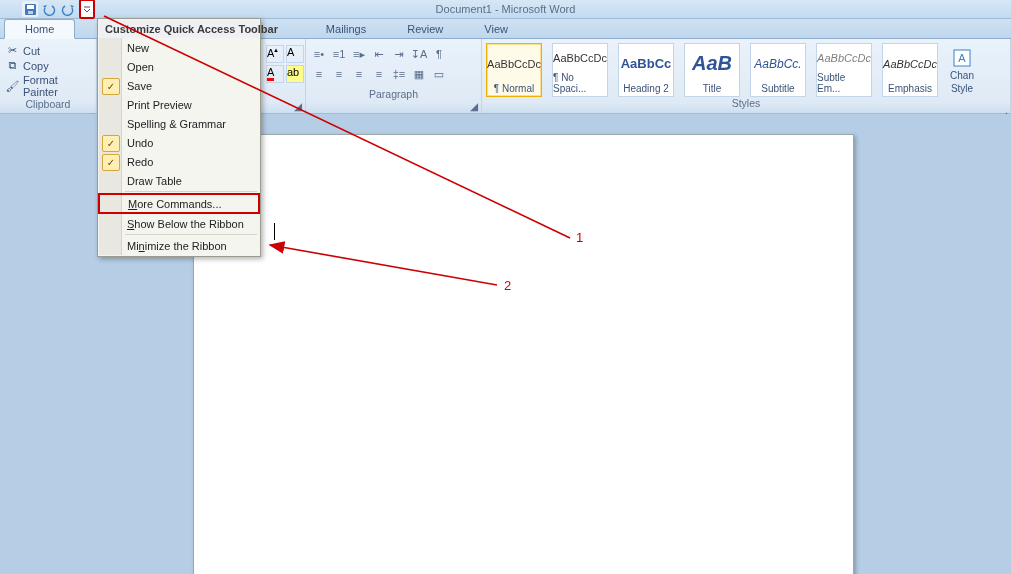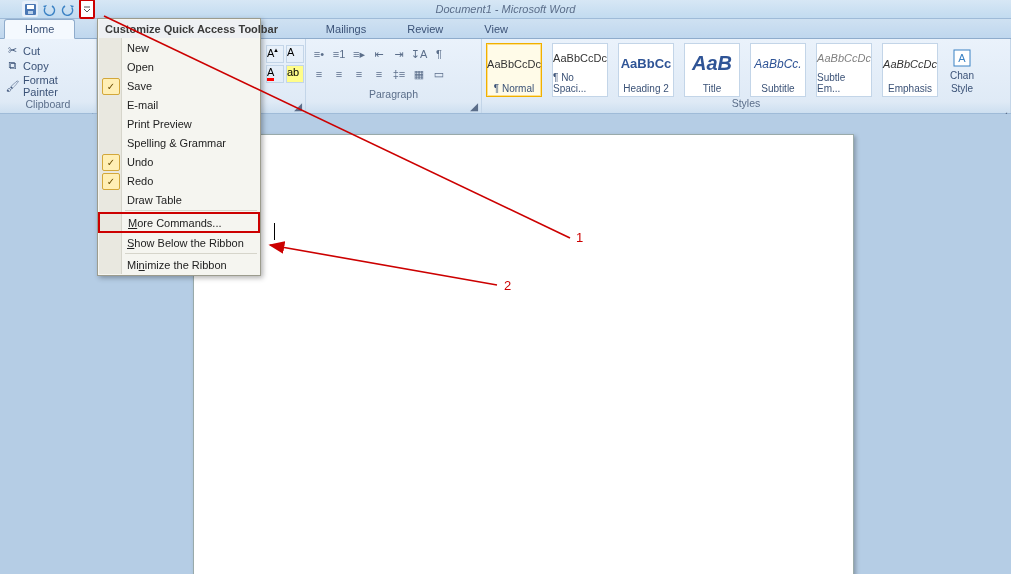--- a/index.html
+++ b/index.html
@@ -10,21 +10,20 @@
     overflow: hidden;
     background: #fff;
   }
   .titlebar {
     height: 18px;
     background: linear-gradient(to bottom, #d7e7f5, #c2dbf0);
     border-bottom: 1px solid #9fbbd8;
     display: flex;
     align-items: center;
     position: relative;
-    font-style: italic;
   }
   .qat { display:flex; align-items:center; gap:3px; padding-left:22px; }
   .qat-icon {
     width:16px; height:16px; display:flex; align-items:center; justify-content:center;
     border-radius:2px;
   }
   .qat-dropdown-btn {
     width:12px; height:16px;
     border:2px solid #cc0000;
     border-radius:2px;
@@ -351,23 +350,20 @@
           <span>New</span>
         </div>
         <div class="qat-menu-item">
           <span>Open</span>
         </div>
         <div class="qat-menu-item">
           <div class="check">✓</div>
           <span>Save</span>
         </div>
         <div class="qat-menu-item">
-          <span>E-mail</span>
-        </div>
-        <div class="qat-menu-item">
           <span>Print Preview</span>
         </div>
         <div class="qat-menu-item">
           <span>Spelling &amp; Grammar</span>
         </div>
         <div class="qat-menu-item">
           <div class="check">✓</div>
           <span>Undo</span>
         </div>
         <div class="qat-menu-item">

